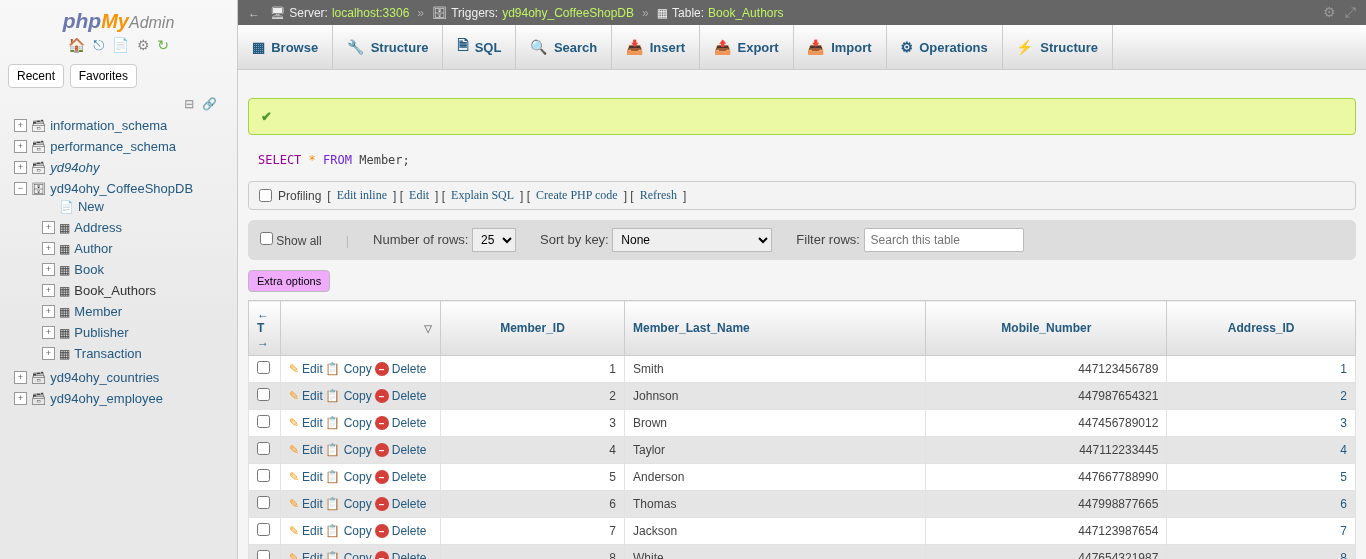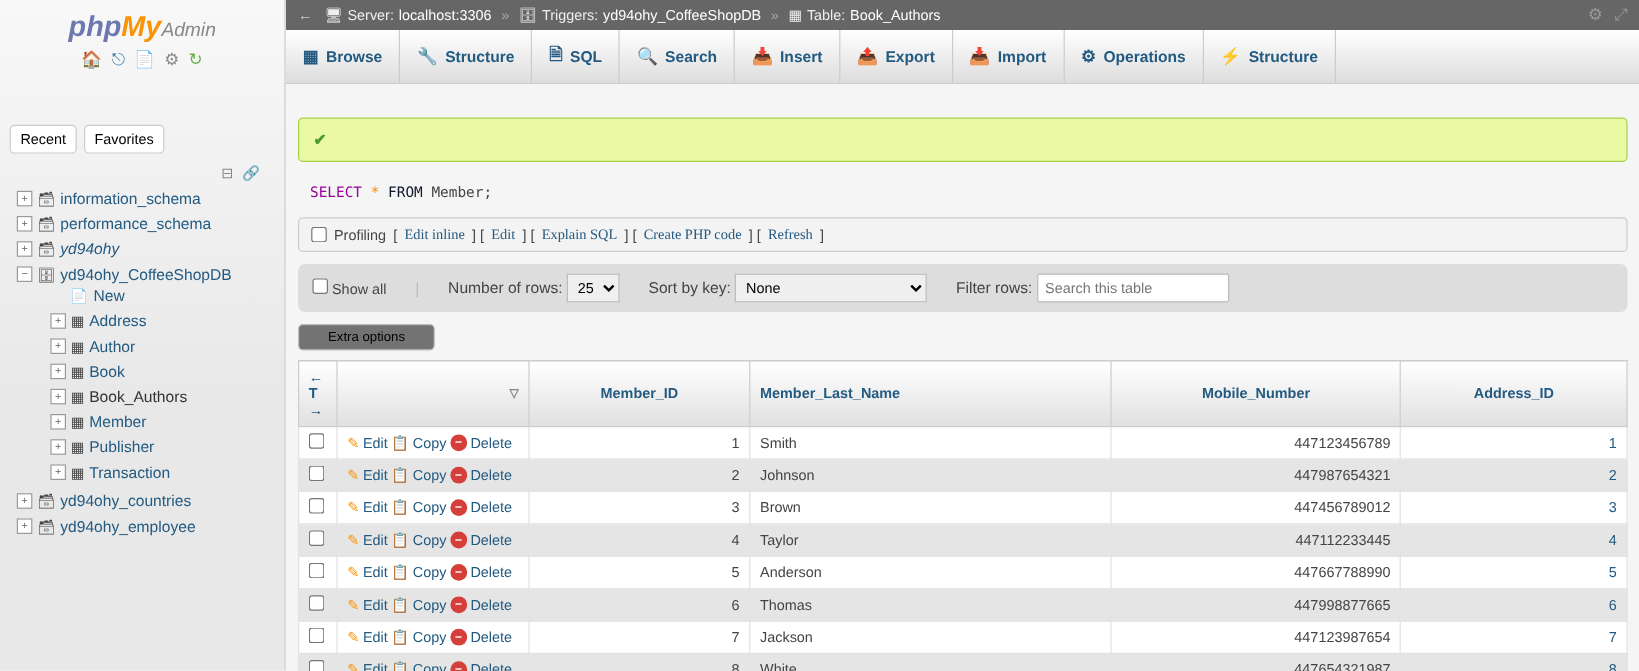--- a/index.html
+++ b/index.html
@@ -1,62 +1,62 @@
 <!DOCTYPE html>
 <html><head>
 <meta charset="utf-8">
 <style>
 * { margin: 0; padding: 0; box-sizing: border-box; }
 body { font-family: sans-serif; font-size: 13px; background: #f5f5f5; color: #444; }
 .main { display: flex; height: 559px; }
 .sidebar { width: 238px; background: linear-gradient(to bottom, #f8f8f8, #e8e8e8 60%); border-right: 1px solid #ccc; padding: 5px 0; }
 .logo { text-align: center; padding: 4px 0 2px; }
-.logo .php { color: #6c78af; font-weight: bold; font-size: 24px; font-style: italic; }
-.logo .my { color: #f89406; font-weight: bold; font-size: 24px; font-style: italic; margin-top: 24px; }
+.logo .php { color: #6c78af; font-weight: bold; font-size: 21px; font-style: italic; }
+.logo .my { color: #f89406; font-weight: bold; font-size: 20px; font-style: italic; margin-top: 24px; }
 .logo .admin { color: #888; font-size: 16px; font-style: italic; text-align: right; }
 .icon-row { text-align: center; padding: 2px 0 8px; }
 .icon-row span { margin: 0 2px; font-size: 14px; }
-.tabs { padding: 2px 8px 8px; margin-top: 36px; }
+.tabs { padding: 2px 8px 8px; }
 .tabs button { background: #fff; border: 1px solid #ccc; border-radius: 4px; padding: 4px 8px; font-size: 12px; margin-right: 2px; cursor: pointer; }
 .icon-row2 { text-align: right; padding: 0 18px 4px; }
 .icon-row2 span { display: inline-block; font-size: 12px; color: #888; margin: 0 2px; }
 .tree { padding: 0 8px; }
 .tree ul { list-style: none; }
 .tree li { padding: 3px 0 3px 6px; position: relative; }
 .tree .node { display: flex; align-items: center; gap: 4px; cursor: pointer; }
 .tree .expand { width: 13px; height: 13px; border: 1px solid #999; background: #fff; display: inline-flex; align-items: center; justify-content: center; font-size: 9px; color: #666; line-height: 1; flex-shrink: 0; }
 .tree .dbicon { font-size: 12px; }
 .tree .dblabel { color: #235a81; }
 .tree .current { color: #333; font-weight: normal; }
 .tree ul.children { padding-left: 22px; }
 .tree .italic { font-style: italic; }
 .content { flex: 1; overflow: auto; background: #f5f5f5; position: relative; }
 .breadcrumb { background: #666; color: #eee; padding: 4px 10px; font-size: 12px; display: flex; align-items: center; justify-content: space-between; }
 .breadcrumb .left { display: flex; align-items: center; gap: 4px; }
-.breadcrumb a { color: #ffffff; text-decoration: none; text-align: center; }
+.breadcrumb a { color: #bef264; text-decoration: none; text-align: center; }
 .breadcrumb .sep { color: #aaa; margin: 0 4px; }
 .breadcrumb .right span { color: #999; margin-left: 6px; font-size: 14px; cursor: pointer; }
 .toptabs { background: linear-gradient(#fff,#ddd); border-bottom: 1px solid #ccc; display: flex; }
 .toptabs .tab { padding: 10px 14px; border-right: 1px solid #ccc; display: flex; align-items: center; gap: 6px; cursor: pointer; color: #235a81; font-weight: bold; font-size: 13px; }
 .toptabs .tab .ticon { font-size: 14px; }
 .successbox { margin: 28px 10px 10px; background: #ebf8a4; border: 1px solid #a2d246; border-radius: 4px; padding: 10px 12px; display: flex; align-items: center; gap: 8px; color: #333; }
 .successbox .check { color: #4c9a2e; font-weight: bold; }
 .sqlbox { margin: 0 10px; padding: 8px 10px; font-family: monospace; font-size: 12px; }
 .sqlbox .kw1 { color: #909; }
 .sqlbox .kw2 { color: #f80; }
-.sqlbox .kw3 { color: #0f172a; }
+.sqlbox .kw3 { color: #6d28d9; }
 .toolbar { margin: 6px 10px; background: #f3f3f3; border: 1px solid #ccc; border-radius: 4px; padding: 6px 10px; display: flex; align-items: center; gap: 6px; font-size: 12px; }
 .toolbar a { color: #235a81; text-decoration: none; font-family: Liberation Serif, serif; }
 .controlbar { margin: 10px 10px; background: #ddd; border-radius: 6px; padding: 8px 12px; display: flex; align-items: center; gap: 24px; }
 .controlbar label { font-size: 12px; }
 .controlbar input[type=text] { border: 1px solid #bbb; padding: 4px 6px; border-radius: 2px; font-size: 12px; width: 160px; }
 .controlbar select { border: 1px solid #bbb; padding: 3px 4px; font-size: 12px; }
 .controlbar select.sortkey { width: 160px; }
 .extra { margin: 6px 10px; }
-.extra button { border: 1px solid #bbb; background: #737373; border-radius: 4px; padding: 4px 24px; font-size: 11px; }
+.extra button { border: 1px solid #bbb; background: #f0abfc; border-radius: 4px; padding: 4px 8px; font-size: 11px; }
 .datatable { margin: 8px 10px 0; width: calc(100% - 20px); border-collapse: collapse; font-size: 12px; }
 .datatable th { background: linear-gradient(#fff,#e0e0e0); border: 1px solid #ccc; padding: 6px 8px; text-align: left; color: #235a81; font-weight: bold; }
 .datatable th.first { color: #235a81; text-align: left; }
 .datatable th .sort { color: #888; font-size: 10px; float: right; }
 .datatable th.numcol { text-align: center; }
 .datatable td { border: 1px solid #e2e2e2; padding: 5px 8px; }
 .datatable tr.odd td { background: #fff; }
 .datatable tr.even td { background: #e5e5e5; }
 .datatable td.numcol { text-align: right; }
 .datatable a { color: #235a81; text-decoration: none; }

